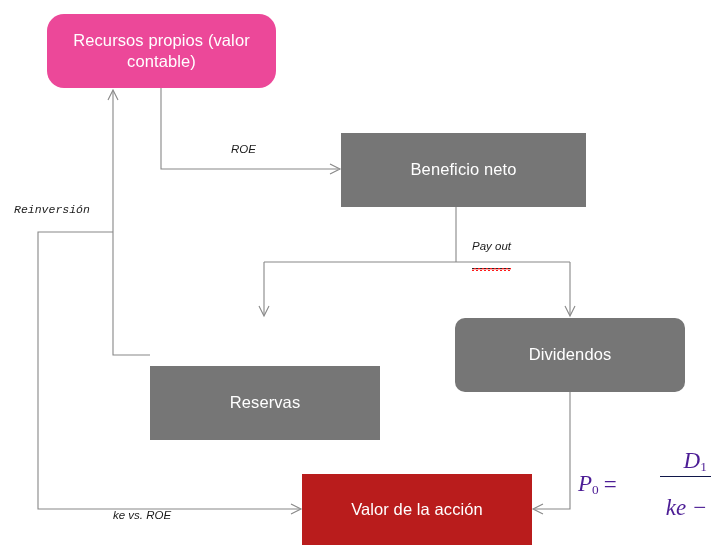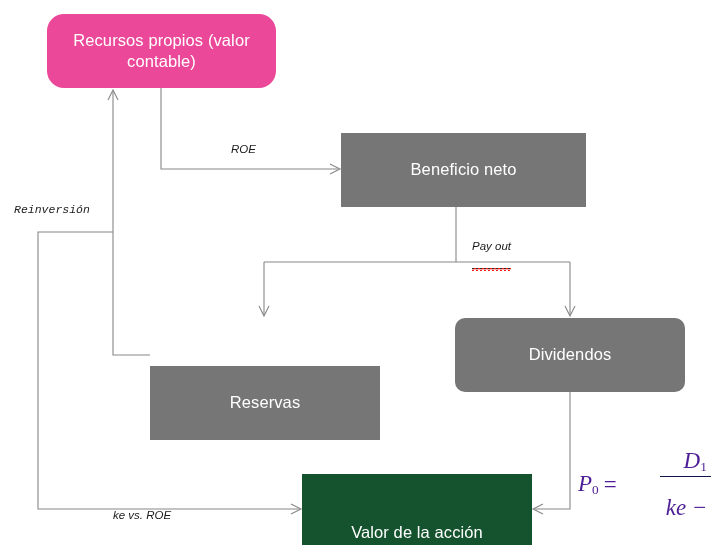--- a/index.html
+++ b/index.html
@@ -26,21 +26,21 @@
     color: #ffffff;
     font-size: 16.5px;
     line-height: 1.3;
     letter-spacing: 0.1px;
     box-sizing: border-box;
     padding: 2px 8px;
     z-index: 3;
   }
   .node-green  { background: #ec4899; border-radius: 17px; }
   .node-gray   { background: #767676; }
-  .node-orange { background: #14532d; align-items: flex-end; }
+  .node-orange { background: #b91c1c; }
 
   #node-recursos  { left: 47px;  top: 14px;  width: 229px; height: 74px; }
   #node-beneficio { left: 341px; top: 133px; width: 245px; height: 74px; }
   #node-reservas  { left: 150px; top: 318px; width: 230px; height: 74px; margin-top: 48px; }
   #node-dividendos{ left: 455px; top: 318px; width: 230px; height: 74px; border-radius: 10px; }
   #node-valor     { left: 302px; top: 474px; width: 230px; height: 71px; }
 
   .edge-layer {
     position: absolute;
     left: 0; top: 0;

